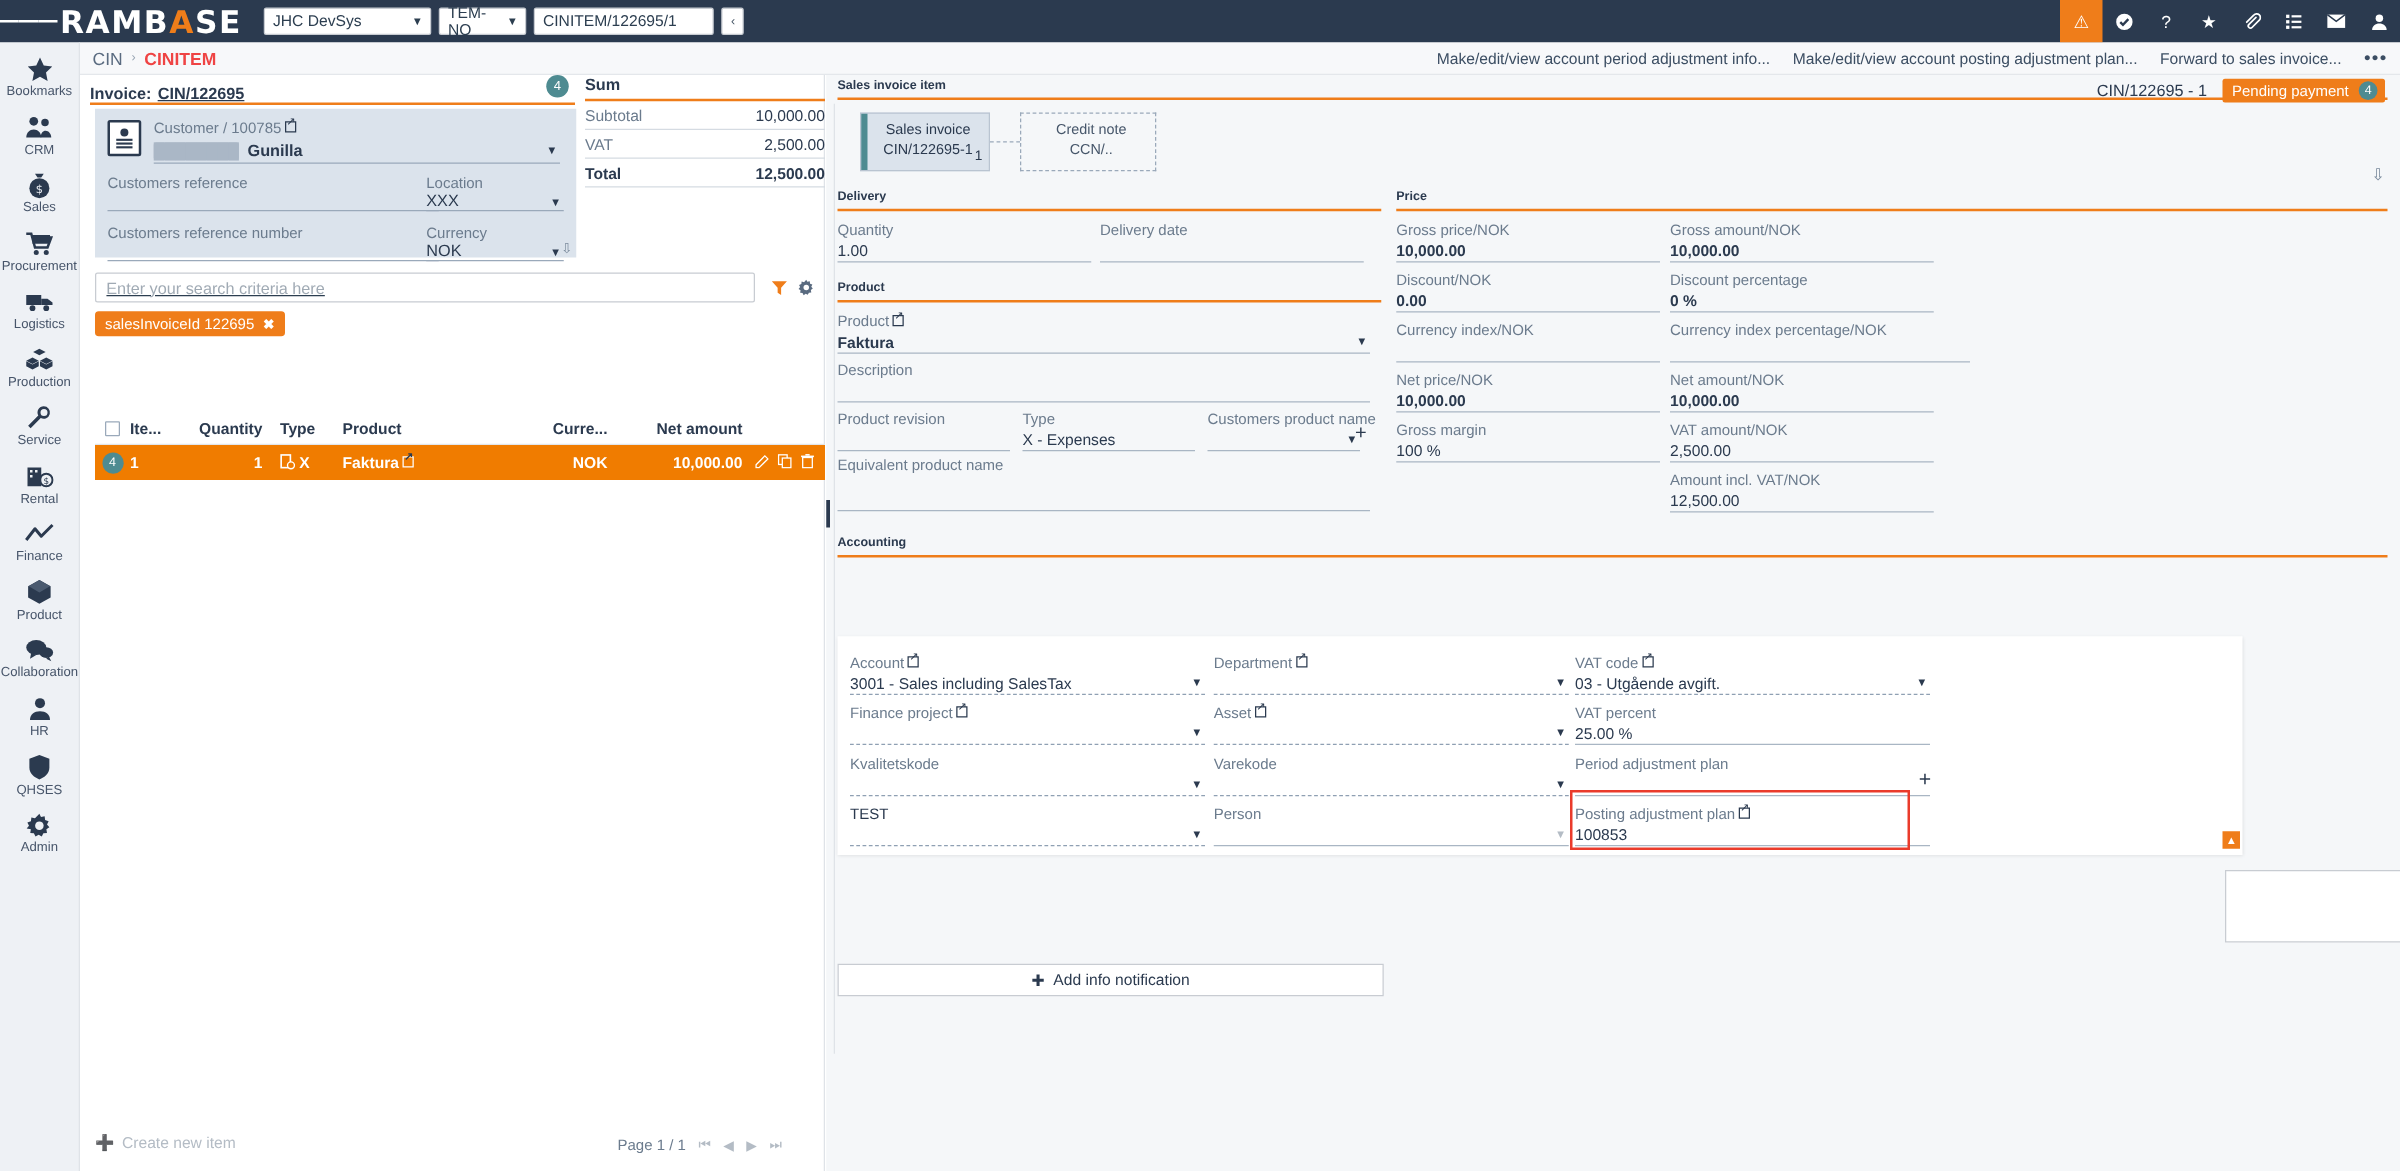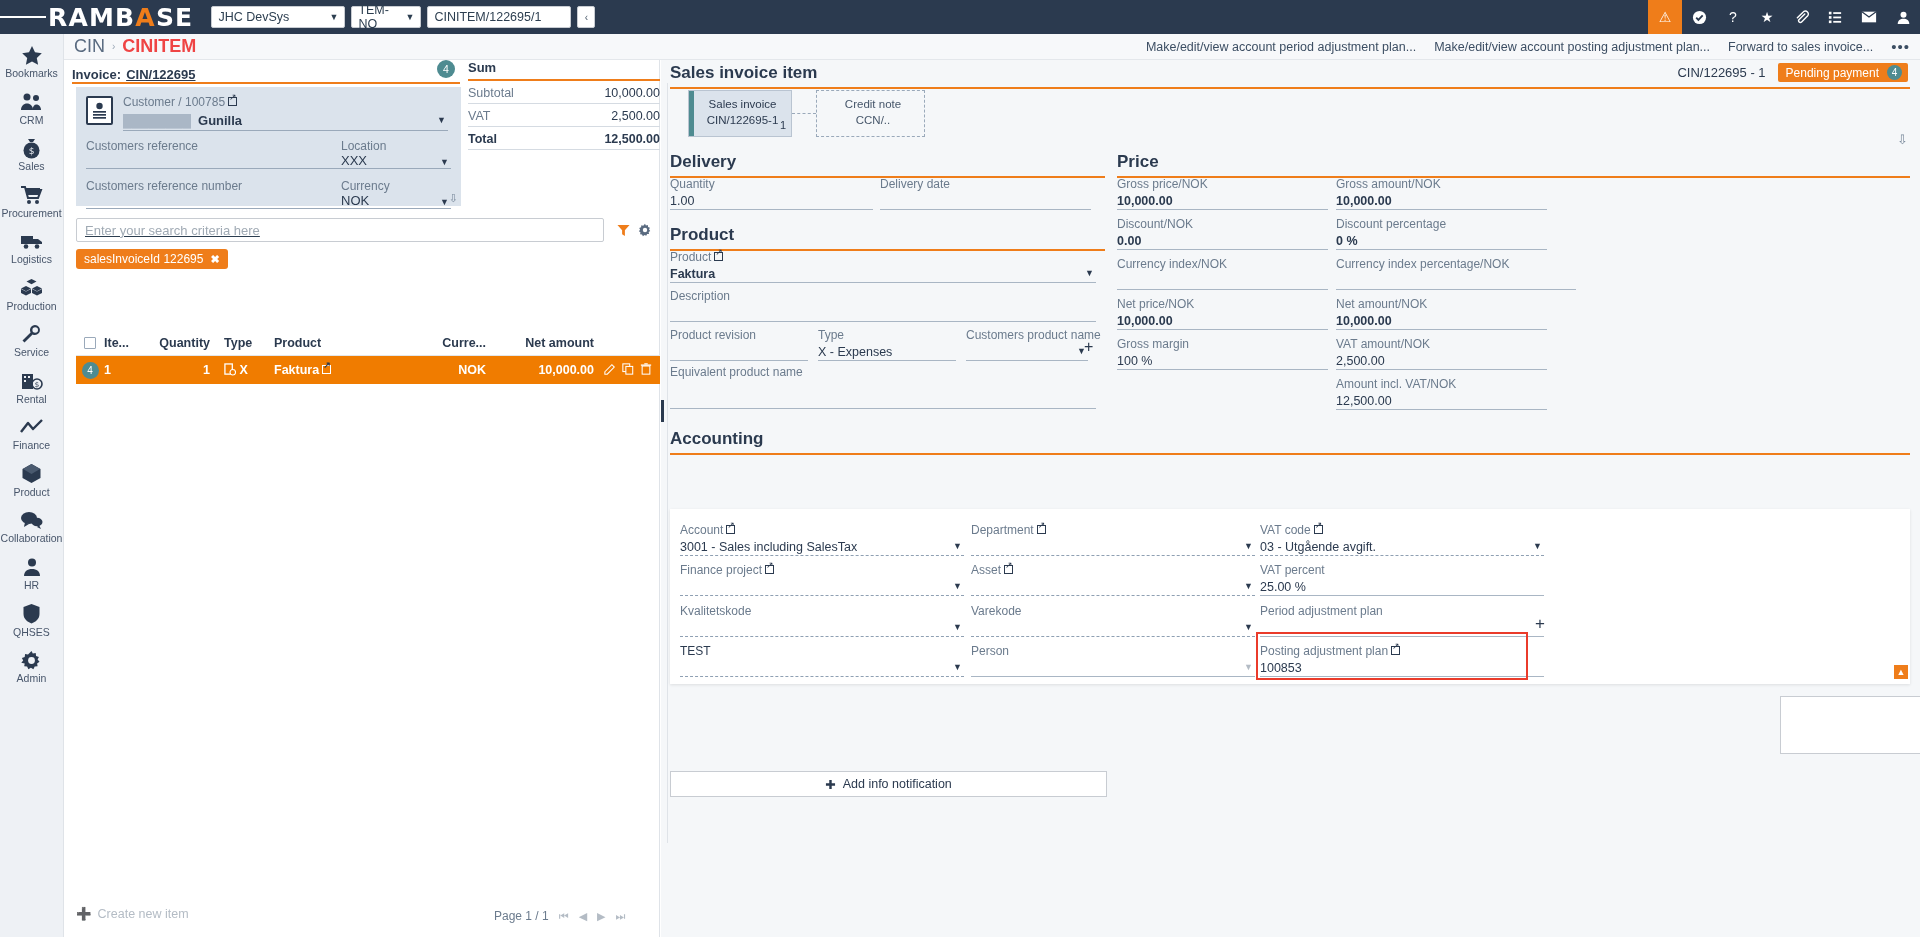--- a/index.html
+++ b/index.html
@@ -58,21 +58,21 @@
   .side-item .ico { height: 22px; display:flex; align-items:center; justify-content:center; }
   .side-item .ico svg { display: block; }
   .side-item .lbl { font-size: 10.5px; margin-top: 2px; color: #47556a; line-height: 1.1; text-align:center; }
 
   
   .crumbrow {
     position: absolute; top: 34px; left: 64px; width: 1856px; height: 26px;
     background: #f7f8fa; border-bottom: 1px solid #e4e7eb; display: flex; align-items: center;
     padding: 0 10px;
   }
-  .crumb { font-size: 18px; color: #5a6b80; }
+  .crumb { font-size: 14px; color: #5a6b80; }
   .crumb.sep { margin: 0 7px; color: #9aa7b5; font-size: 10px;}
   .crumb.cur { font-weight: bold; color: #ef4444; }
   .crumbactions { margin-left: auto; display: flex; align-items: center; gap: 18px; }
   .crumbactions .act { font-size: 12.5px; color: #3c4e63; cursor: pointer; }
   .crumbactions .dots { font-size: 15px; color: #3c4e63; cursor: pointer; letter-spacing:1px; }
 
   
   .leftpanel {
     position: absolute; top: 60px; left: 64px; width: 596px; height: 877px;
     background: #ffffff; border-right: 1px solid #dfe3e8;
@@ -164,21 +164,21 @@
   .pager {
     position: absolute; bottom: 14px; left: 430px; display: flex; align-items: center; gap: 10px;
     font-size: 12px; color: #6b7b8d;
   }
   .pager .pbtn { color: #b4bcc5; cursor: pointer; font-size: 11px; }
 
   
   .rightpanel {
     position: absolute; top: 60px; left: 661px; width: 1259px; height: 877px; background: #f5f7f9;
   }
-  .sec-title { font-size: 17px; font-weight: bold; color: #2b3a4f; }
+  .sec-title { font-size: 10px; font-weight: bold; color: #2b3a4f; }
   .sec-rule { height: 2px; background: #ef7d1a; }
 
   .sii-head { position: absolute; top: 3px; left: 9px; width: 1240px; }
   .sii-right { position:absolute; right: 12px; top: 3px; display:flex; align-items:center; gap: 12px;}
   .sii-id { font-size: 13px; color: #2b3a4f; }
   .status-pill {
     background: #ef7d1a; color: #fff; font-size: 12px; height: 19px; border-radius: 2px;
     display: flex; align-items: center; padding: 0 6px 0 8px; gap: 8px;
   }
   .status-pill .n {
@@ -201,21 +201,21 @@
   .field { position: absolute; }
   .field .lab { font-size: 12px; color: #6b7b8d; white-space: nowrap; }
   .field .val { font-size: 12.5px; color: #2b3a4f; padding-top: 3px; min-height: 16px; }
   .field .line { border-bottom: 1px solid #a9b6c4; margin-top: 1px; }
   .field .line.dashed { border-bottom: 1px dashed #8fa0b3; }
   .field .caret { position: absolute; right: 2px; font-size: 9px; color: #2b3a4f; }
   .extlink { display:inline-block; width:9px; height:9px; border:1.3px solid #2b3a4f; position: relative; margin-left: 3px; vertical-align: 0px;}
   .extlink:after{ content:"↗"; position:absolute; left:0px; top:-5px; font-size:9px; color:#2b3a4f; line-height:1;}
 
   .acct-card {
-    position: absolute; top: 449px; left: 9px; width: 1240px; height: 175px;
+    position: absolute; top: 449px; left: 9px; width: 1124px; height: 175px;
     background: #ffffff; box-shadow: 0 1px 3px rgba(0,0,0,0.10);
   }
   .highlight-box {
     position: absolute; border: 2px solid #ea3b2b; pointer-events: none;
   }
   .scroll-up-btn {
     position: absolute; right: 2px; top: 156px; width: 14px; height: 14px;
     background: #ef7d1a; color:#fff; font-size: 9px; display:flex; align-items:center; justify-content:center;
     cursor:pointer;
   }
@@ -443,21 +443,21 @@
         </span>
       <span class="lbl">Admin</span>
     </div>
   </div>
 
   <div class="crumbrow">
     <span class="crumb">CIN</span>
     <span class="crumb sep">›</span>
     <span class="crumb cur">CINITEM</span>
     <div class="crumbactions">
-      <span class="act">Make/edit/view account period adjustment plan...</span>
+      <span class="act">Make/edit/view account period adjustment info...</span>
       <span class="act">Make/edit/view account posting adjustment plan...</span>
       <span class="act">Forward to sales invoice...</span>
       <span class="dots">•••</span>
     </div>
   </div>
 
   <div class="leftpanel">
 
     <div class="inv-header">
       <span class="inv-title">Invoice:</span>

